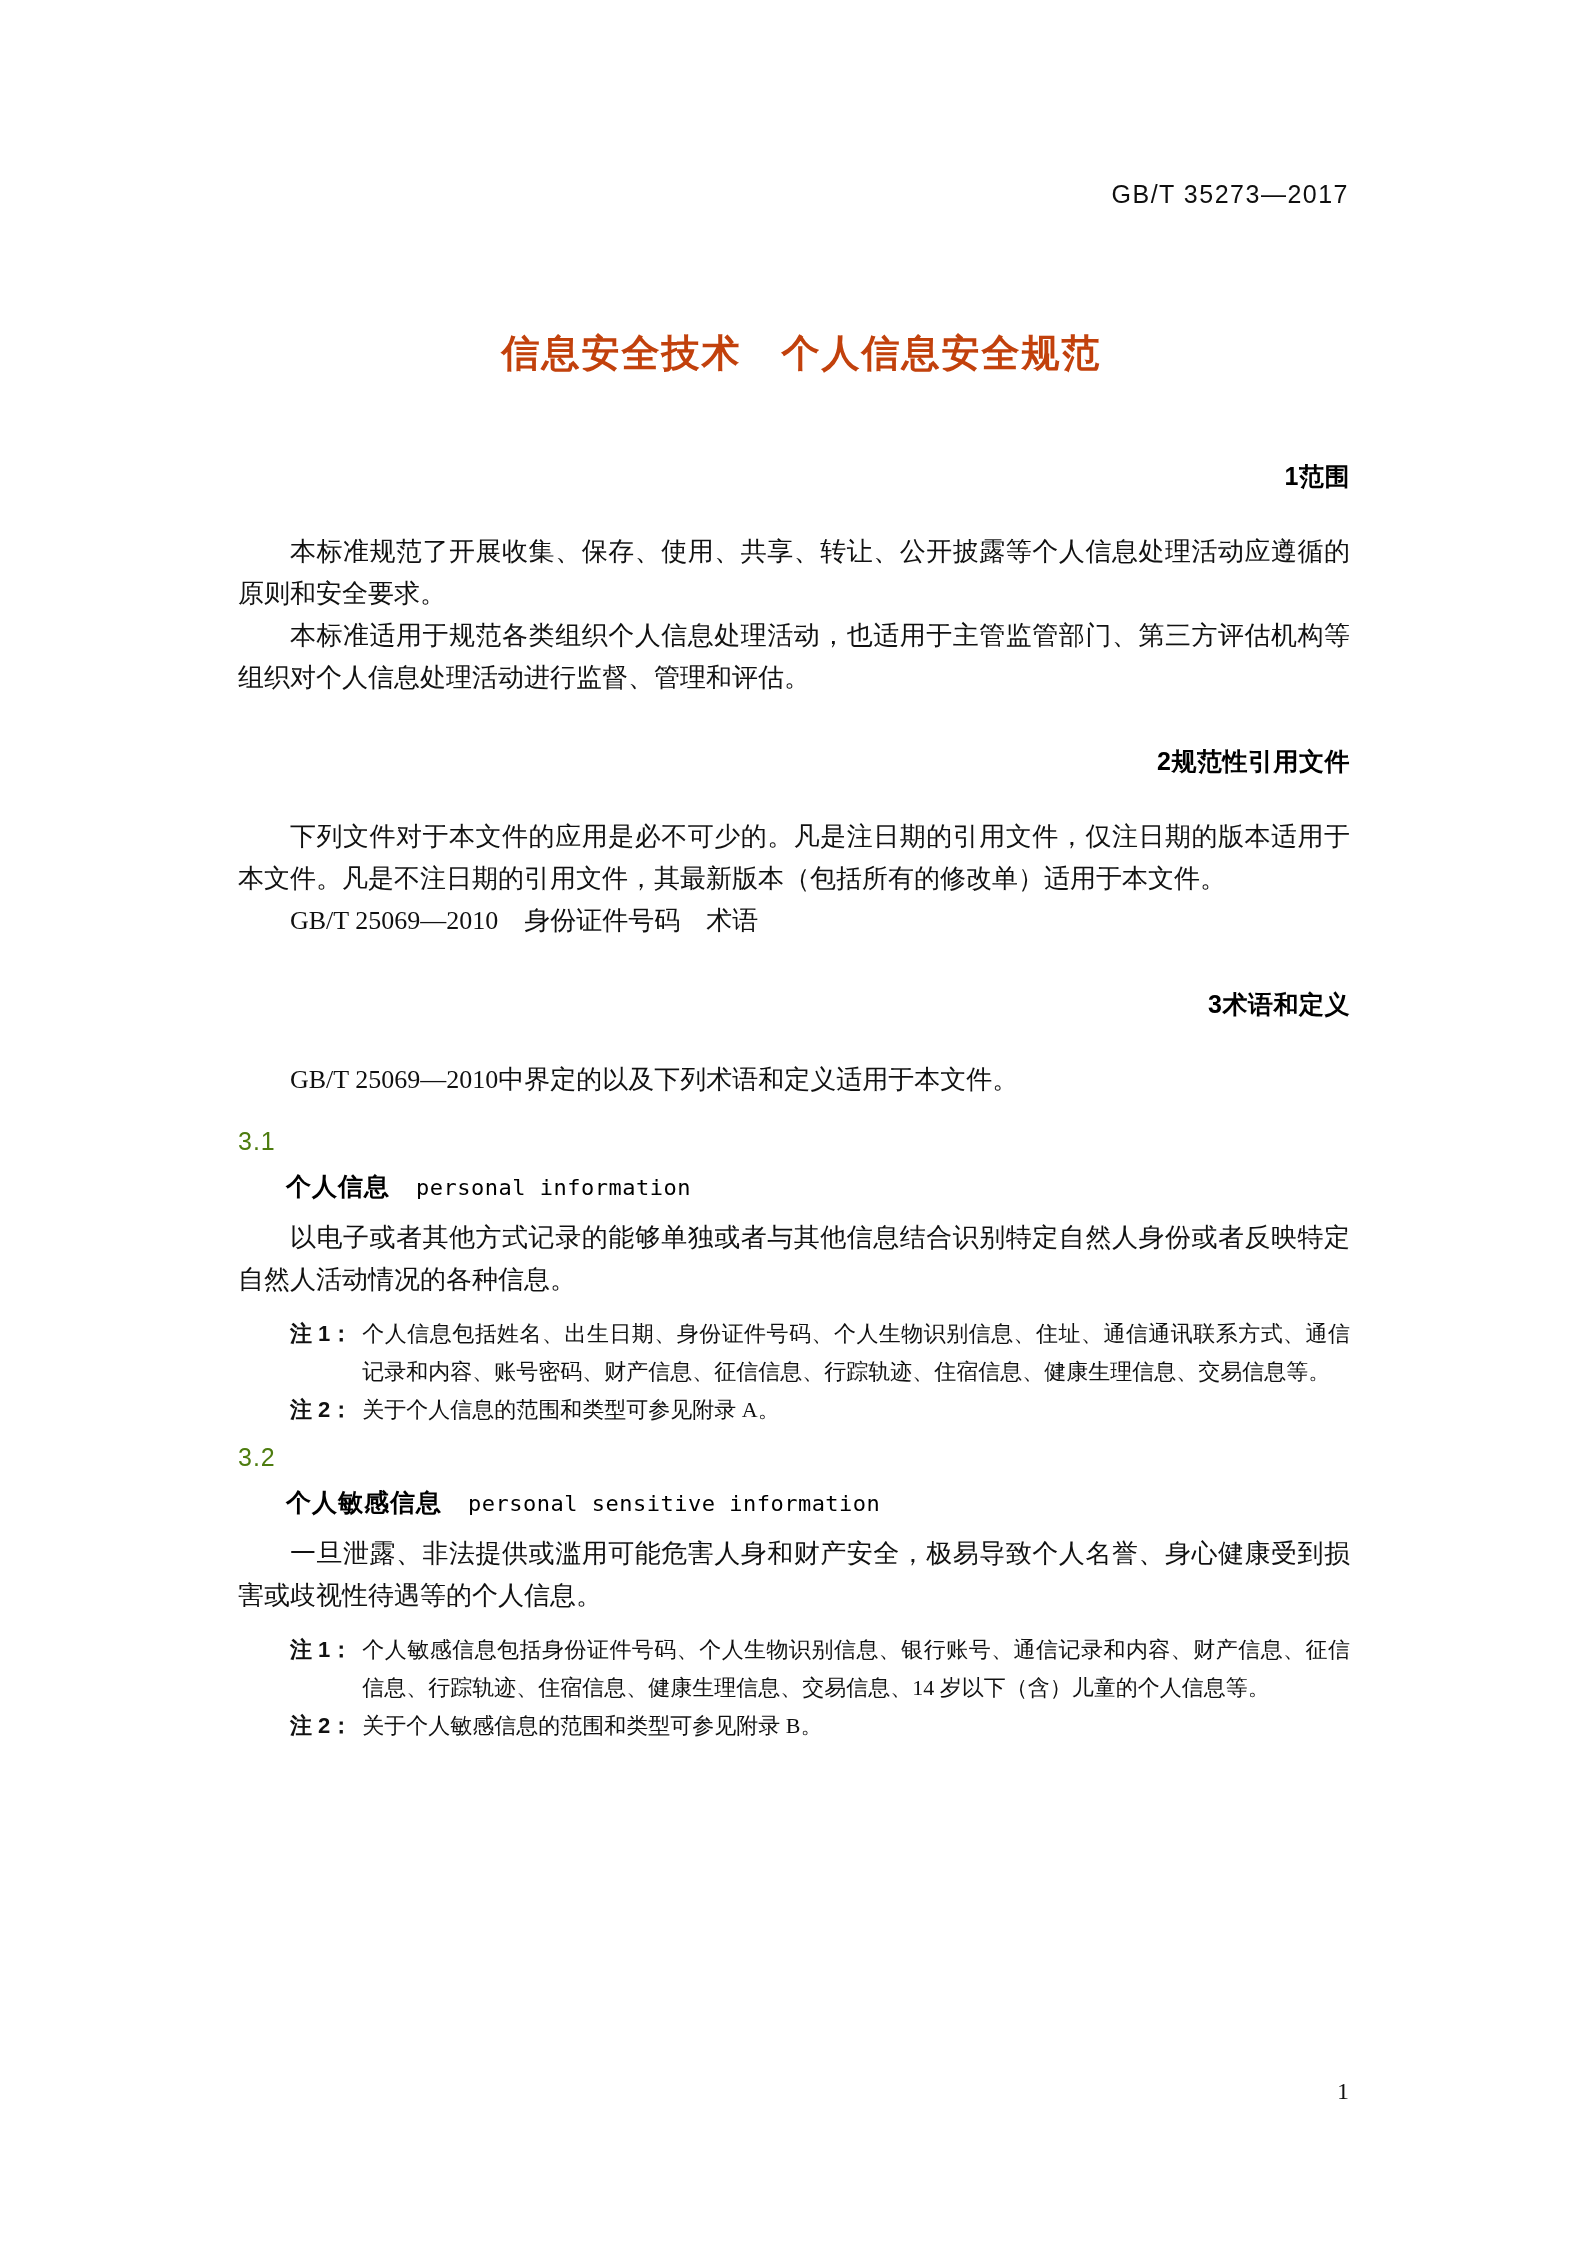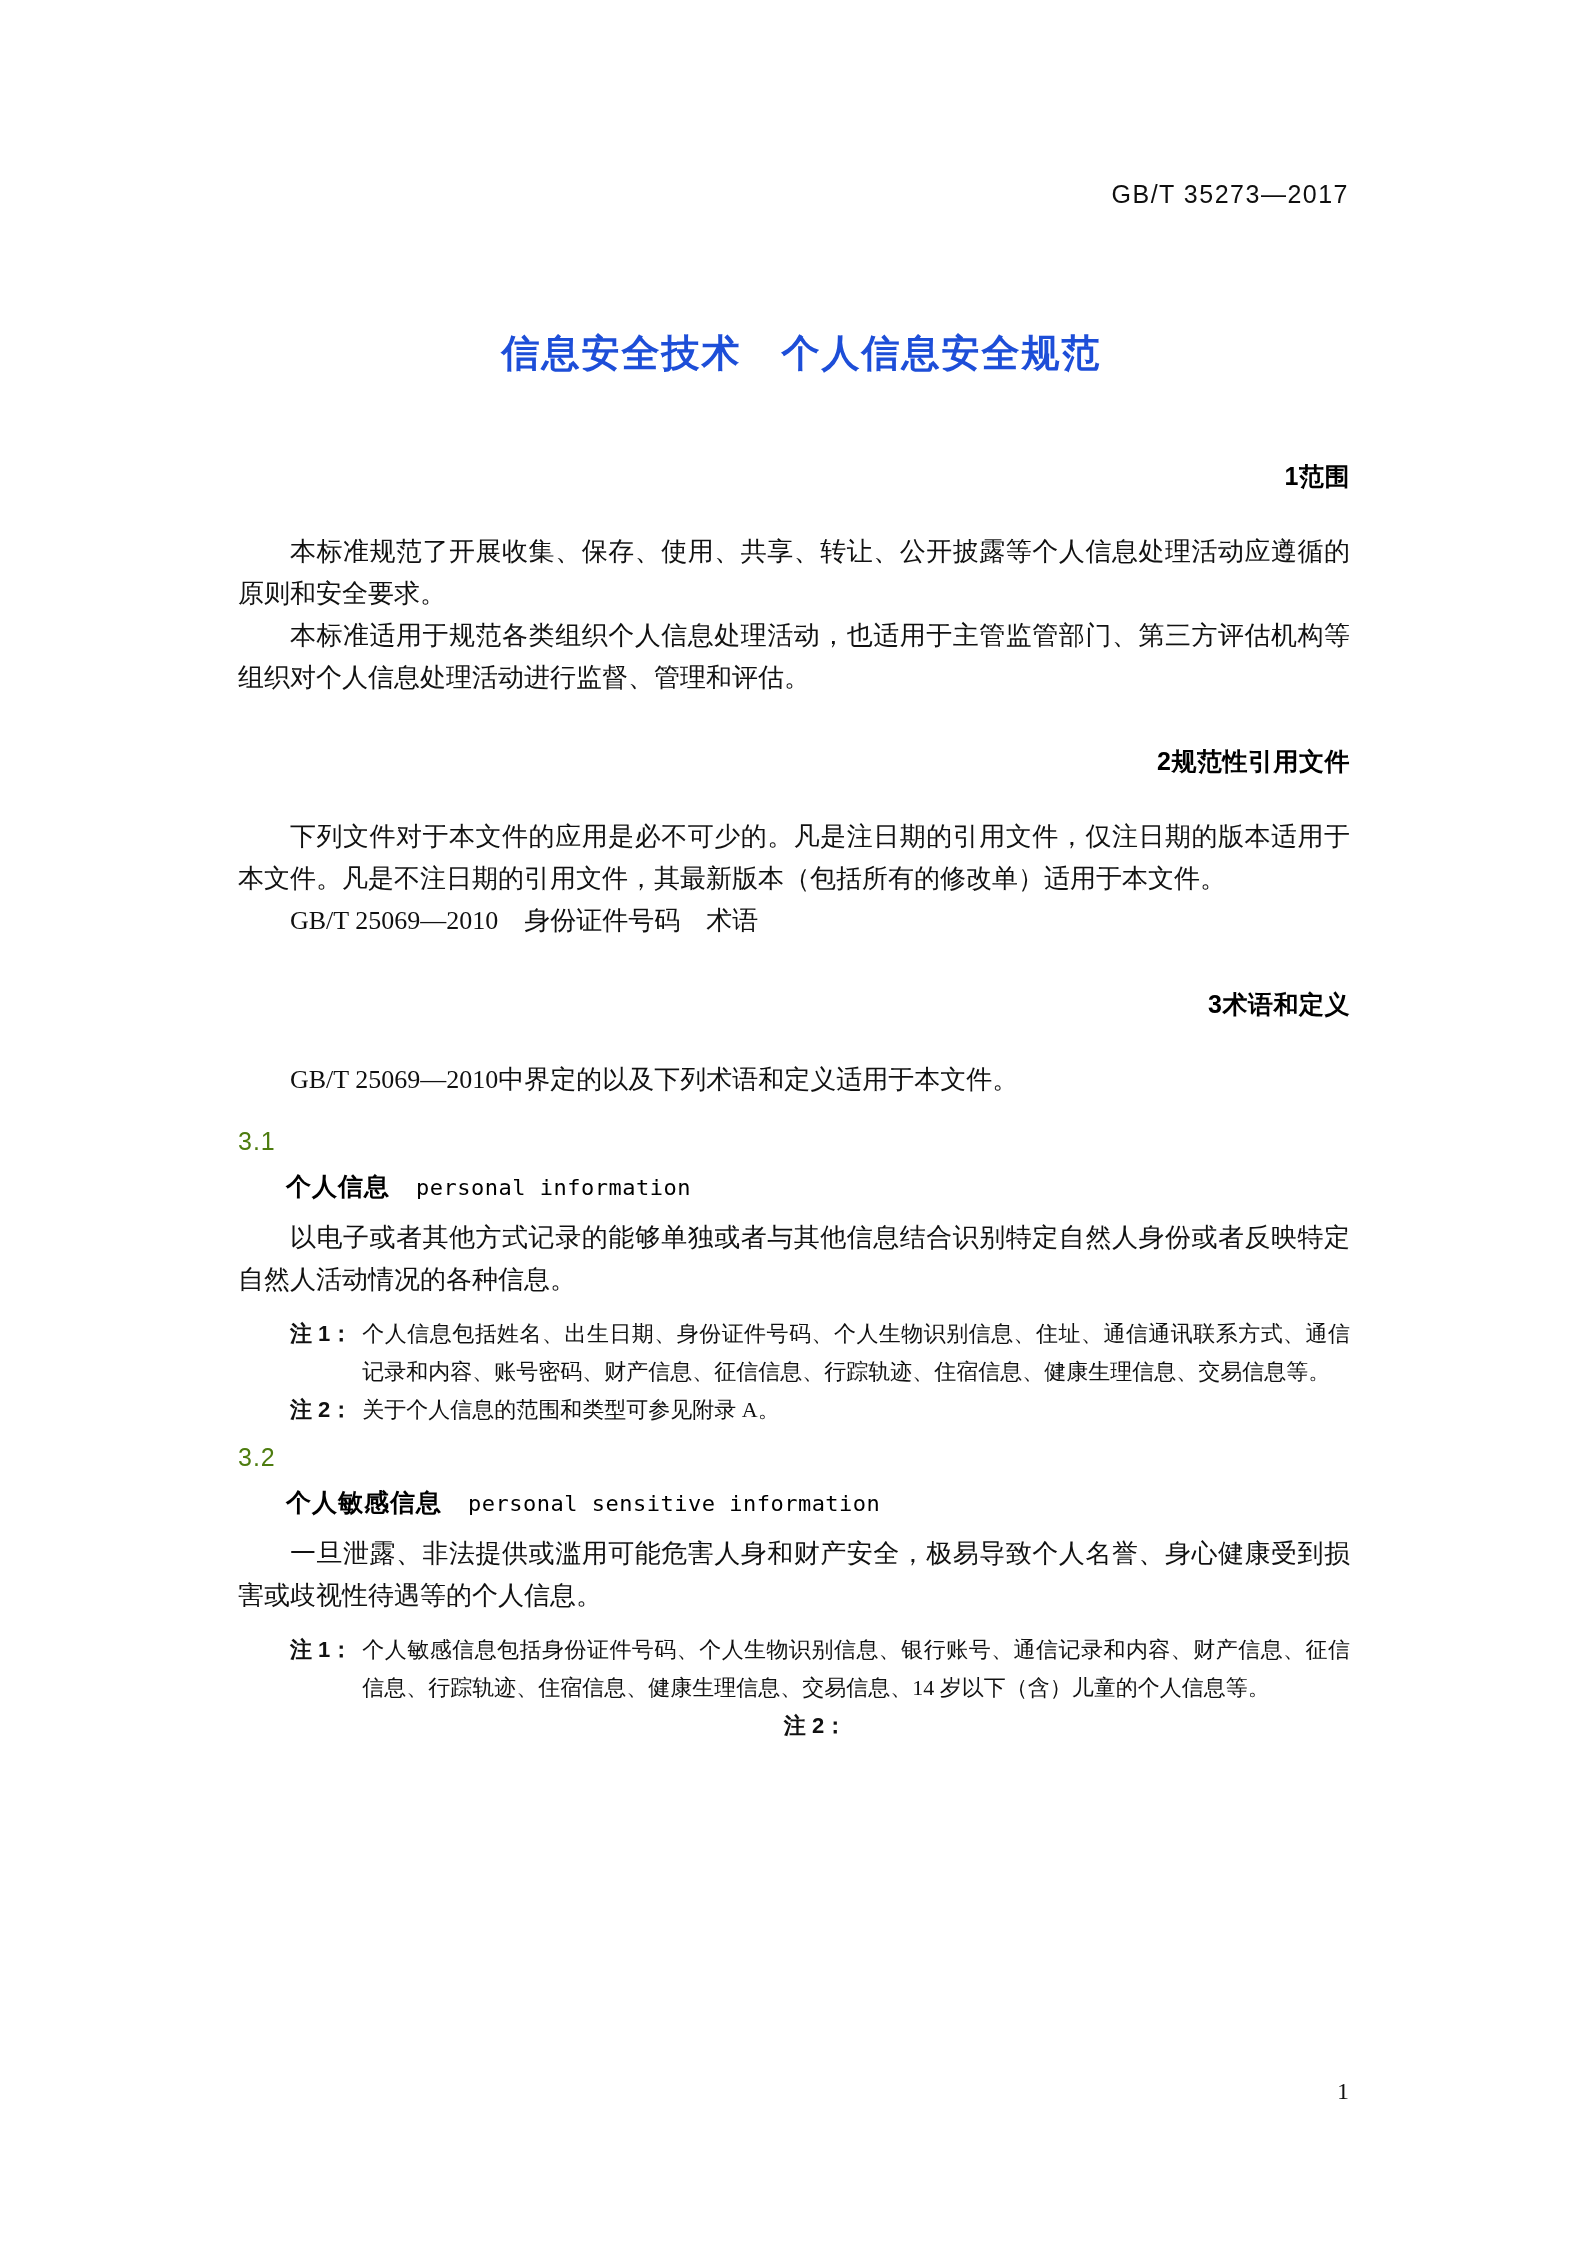--- a/index.html
+++ b/index.html
@@ -36,21 +36,21 @@
   .doc-title {
     position: absolute;
     top: 328px;
     left: 16px;
     right: 0;
     text-align: center;
     font-family: "Liberation Sans", "DejaVu Sans", sans-serif;
     font-weight: bold;
     font-size: 38px;
     letter-spacing: 2px;
-    color: #1d4ed8;
+    color: #c2410c;
   }
 
   
   .content {
     position: absolute;
     top: 460px;
     left: 238px;
     width: 1112px;
   }
 
@@ -228,19 +228,20 @@
     </p>
     <div class="gap-sm"></div>
     <p class="para">一旦泄露、非法提供或滥用可能危害人身和财产安全，极易导致个人名誉、身心健康受到损害或歧视性待遇等的个人信息。</p>
     <div class="gap-sm"></div>
     <p class="note">
       <span class="note-label">注 1：</span>
       <span class="note-body">个人敏感信息包括身份证件号码、个人生物识别信息、银行账号、通信记录和内容、财产信息、征信信息、行踪轨迹、住宿信息、健康生理信息、交易信息、14 岁以下（含）儿童的个人信息等。</span>
     </p>
     <p class="note">
       <span class="note-label">注 2：</span>
+      <span class="note-body">关于个人敏感信息的范围和类型可参见附录 B。</span>
     </p>
 
   </div>
 
   <div class="page-number">1</div>
 
 </div>
 
 </body></html>

